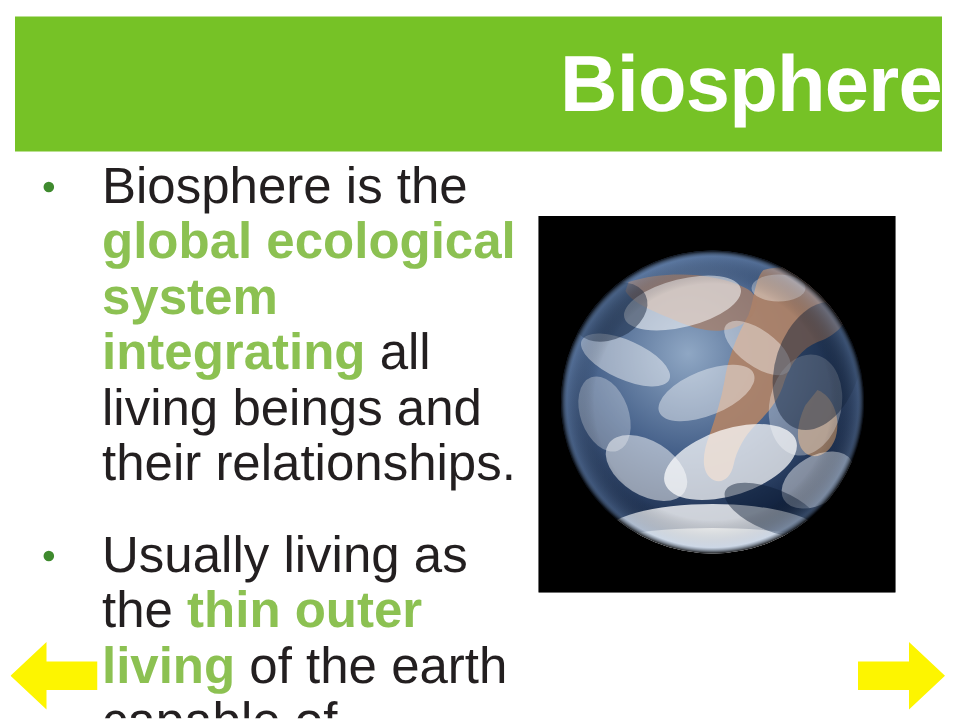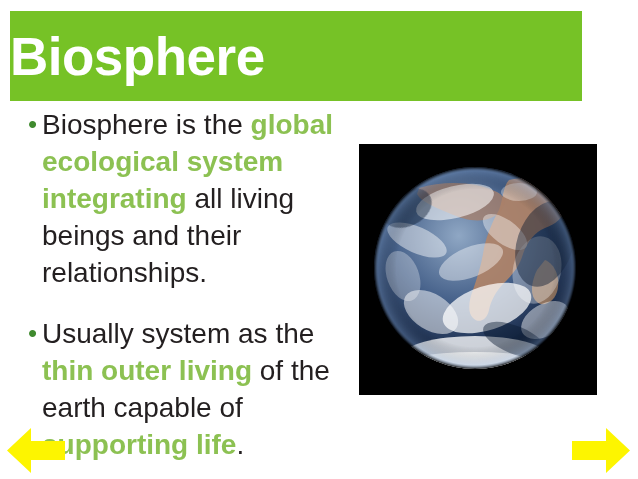--- a/index.html
+++ b/index.html
@@ -16,26 +16,26 @@
     height: 479px;
     background: #ffffff;
     overflow: hidden;
   }
 
   
   #title-banner {
     position: absolute;
     left: 10px;
     top: 11px;
-    width: 572px;
+    width: 618px;
     height: 90px;
     background: #76c226;
     display: flex;
     align-items: center;
-    justify-content: flex-start;
+    justify-content: flex-end;
   }
   #title-text {
     color: #ffffff;
     font-size: 53px;
     font-weight: bold;
     line-height: 1;
     letter-spacing: -0.5px;
     white-space: nowrap;
   }
 
@@ -54,23 +54,24 @@
   .bullet-marker {
     flex: 0 0 auto;
     width: 14px;
     color: #3f8a2e;
     font-size: 26px;
     line-height: 37px;
     text-align: left;
   }
   .bullet-text {
     flex: 1 1 auto;
-    font-size: 28px;
+    font-size: 34px;
     line-height: 37px;
     color: #231f20;
+    margin-left: 26px;
   }
   .hl {
     color: #8cc152;
     font-weight: bold;
   }
 
   
   #earth-figure {
     position: absolute;
     left: 359px;
@@ -108,21 +109,21 @@
 
   <div id="body-column">
 
     <div class="bullet-item">
       <span class="bullet-marker">•</span>
       <div class="bullet-text"><span>Biosphere is the </span><span class="hl">global ecological system integrating</span><span> all living beings and their relationships.</span></div>
     </div>
 
     <div class="bullet-item">
       <span class="bullet-marker">•</span>
-      <div class="bullet-text"><span>Usually system as the </span><span class="hl">thin outer living</span><span> of the earth capable of </span><span class="hl">supporting life</span><span>.</span></div>
+      <div class="bullet-text"><span>Usually living as the </span><span class="hl">thin outer living</span><span> of the earth capable of </span><span class="hl">supporting life</span><span>.</span></div>
     </div>
 
   </div>
 
   <div id="earth-figure">
     <svg id="earth-svg" viewBox="0 0 238 251" xmlns="http://www.w3.org/2000/svg">
       <defs>
         <radialGradient id="oceanGrad" cx="42%" cy="34%" r="72%">
           <stop offset="0%" stop-color="#8fa7c4"></stop>
           <stop offset="45%" stop-color="#46618a"></stop>

